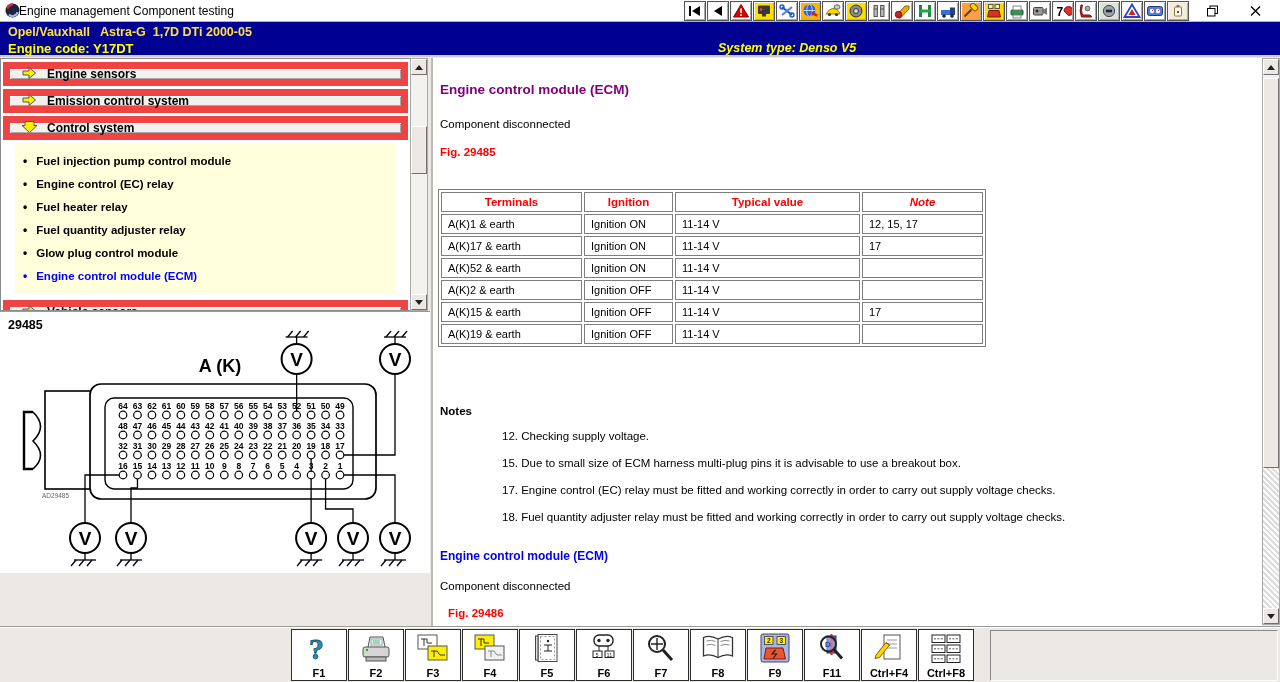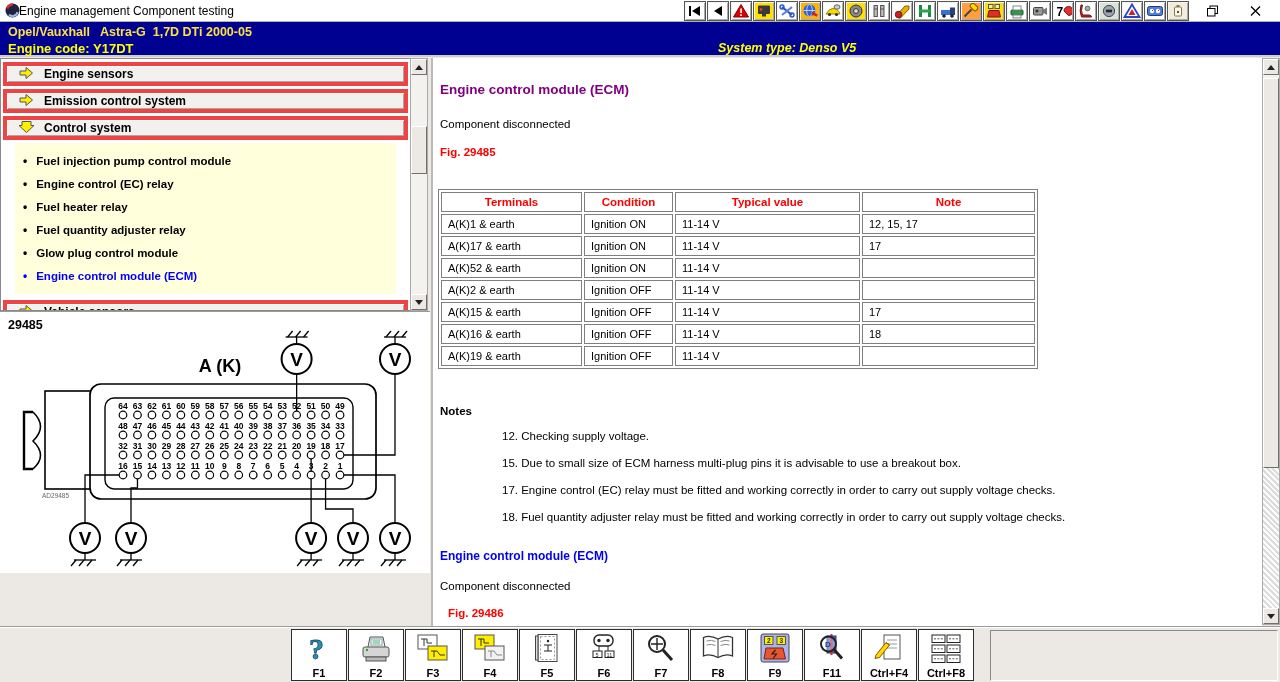--- a/index.html
+++ b/index.html
@@ -18,21 +18,21 @@
   .win-restore { left:1203px; } .win-close { left:1246px; }
 
   
   .vehicle-header { position:absolute; left:0; top:22px; width:1280px; height:35px; border-bottom:2px solid #cfccc6; }
   .hline1 { position:absolute; left:8px; top:3px;  font-size:12.5px; font-weight:bold; white-space:pre; }
   .hline2 { position:absolute; left:8px; top:19px; font-size:13px; font-weight:bold; white-space:pre; }
   .systype { position:absolute; left:718px; top:19px; font-size:12.5px; font-weight:bold;font-style:italic; }
 
   
   .tree { position:absolute; left:0; top:58px; width:410px; height:253px; background:#fff; border:1px solid #8a8a8a; border-right:none; overflow:hidden; }
-  .section-header { height:24px; margin:3px 2px 0 2px; border:4px solid #ef4444; background:#f2f1ee; box-shadow:inset 1px 1px 0 #fff, inset -1px -1px 0 #a8a8a8; display:flex; align-items:center; padding-left:11px; gap:9px; font-size:12px; font-weight:bold; cursor:pointer; }
+  .section-header { height:24px; margin:3px 2px 0 2px; border:7px solid #ef4444; background:#f2f1ee; box-shadow:inset 1px 1px 0 #fff, inset -1px -1px 0 #a8a8a8; display:flex; align-items:center; padding-left:11px; gap:9px; font-size:12px; font-weight:bold; cursor:pointer; }
   .section-header svg { width:17px; height:14px; }
   .items { background:#FFFFDC; margin:3px 14px 6px 14px; padding:6px 0 7px 0; }
   .item { height:23px; display:flex; align-items:center; font-size:11.5px; font-weight:bold; padding-left:8px; gap:9px; cursor:pointer; color:#000; }
   .item .bullet { font-size:12px; line-height:1; }
 
   
   .sbar { position:absolute; background:#f3f2ef; border:1px solid #aaa; }
   .tree-scroll { left:410px; top:58px; width:18px; height:253px; }
   .v-scroll   { left:1262px; top:58px; width:18px; height:567px; }
   .sb-btn { position:absolute; left:0; width:16px; height:16px; background:#ECE9E4; border:1px solid; border-color:#fff #707070 #707070 #fff; display:flex; align-items:center; justify-content:center; padding:0; cursor:pointer; }
@@ -525,23 +525,23 @@
   </div>
 
   <div class="content">
     <div class="c-heading" id="cHeading" style="color: rgb(128, 0, 128);">Engine control module (ECM)</div>
     <div class="c-status1">Component disconnected</div>
     <div class="c-fig1" id="cFig1" style="color: rgb(255, 0, 0);">Fig. 29485</div>
     <table class="c-table">
       <thead>
           <tr id="tableHead">
             <th style="width: 141px; color: rgb(255, 0, 0);">Terminals</th>
-            <th style="width: 89px; color: rgb(255, 0, 0);">Condition</th>
+            <th style="width: 89px; color: rgb(255, 0, 0);">Ignition</th>
             <th style="width: 185px; color: rgb(255, 0, 0);">Typical value</th>
-            <th style="width: 173px; color: rgb(255, 0, 0);">Note</th>
+            <th style="width: 121px; color: rgb(255, 0, 0); font-style: italic;">Note</th>
           </tr>
         </thead>
       <tbody id="tableBody">
           <tr>
             <td>A(K)1 &amp; earth</td>
             <td>Ignition ON</td>
             <td>11-14 V</td>
             <td>12, 15, 17</td>
           </tr>
           <tr>
@@ -562,26 +562,20 @@
             <td>11-14 V</td>
             <td></td>
           </tr>
           <tr>
             <td>A(K)15 &amp; earth</td>
             <td>Ignition OFF</td>
             <td>11-14 V</td>
             <td>17</td>
           </tr>
           <tr>
-            <td>A(K)16 &amp; earth</td>
-            <td>Ignition OFF</td>
-            <td>11-14 V</td>
-            <td>18</td>
-          </tr>
-          <tr>
             <td>A(K)19 &amp; earth</td>
             <td>Ignition OFF</td>
             <td>11-14 V</td>
             <td></td>
           </tr>
         </tbody>
     </table>
     <div class="c-notes-title">Notes</div>
     <ul class="c-notes" id="notesList">
         <li>12. Checking supply voltage.</li>

